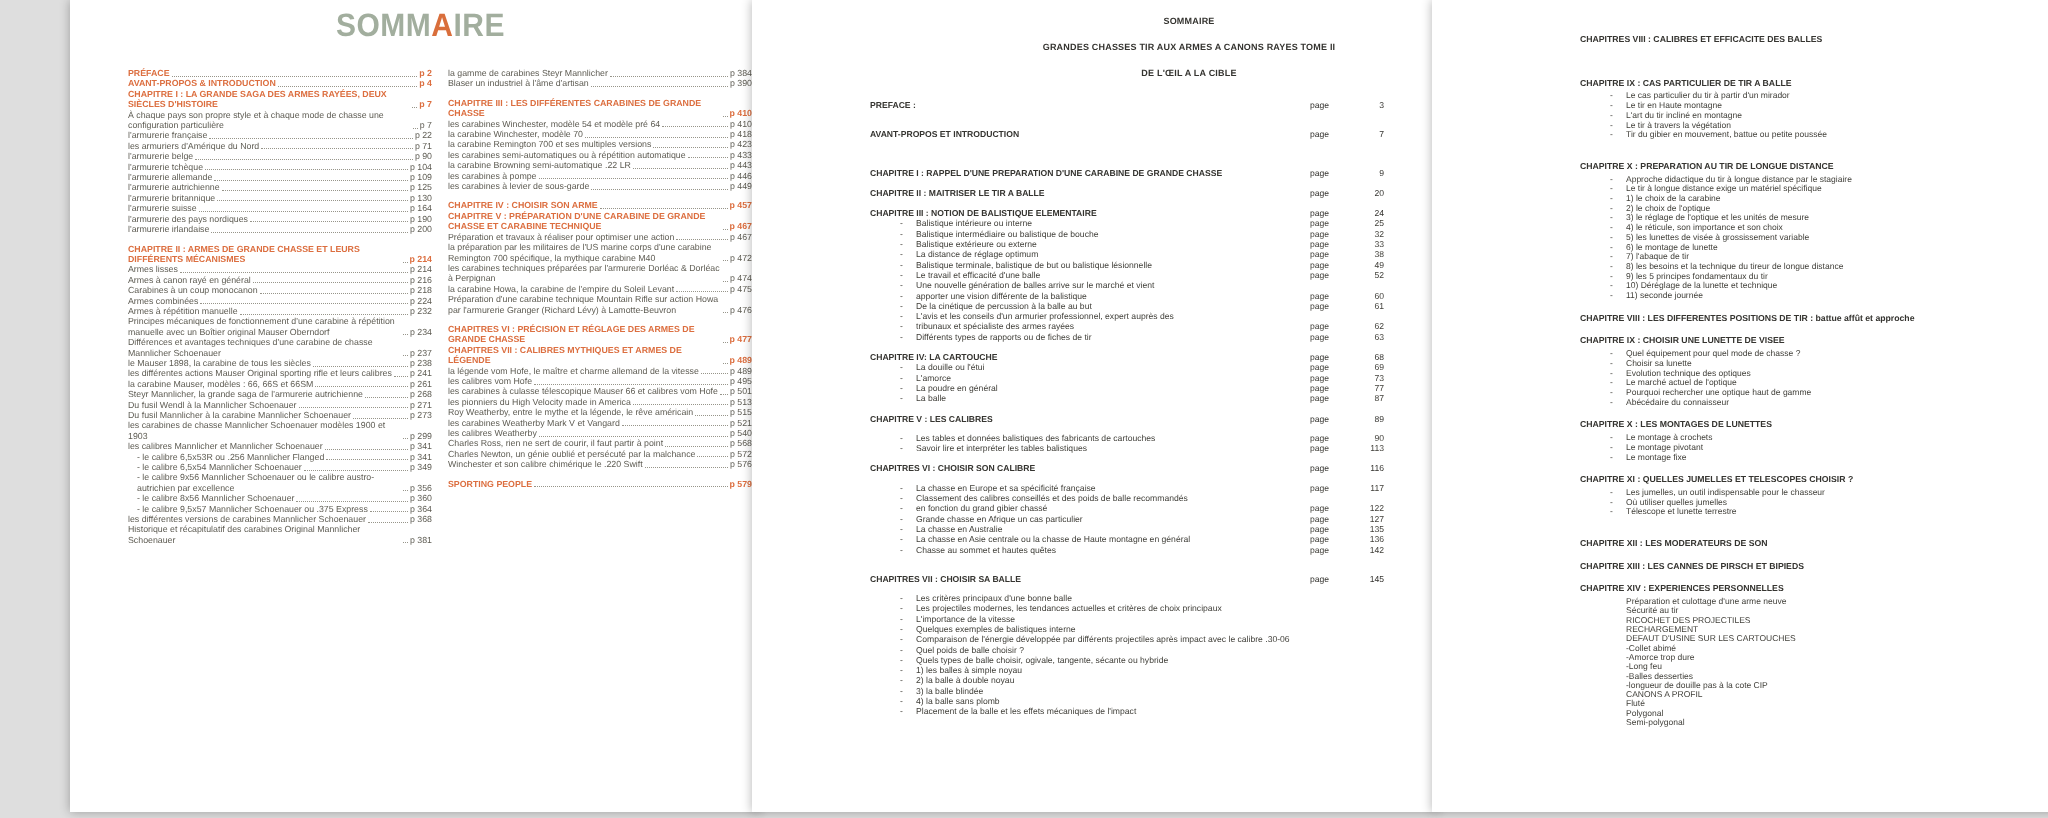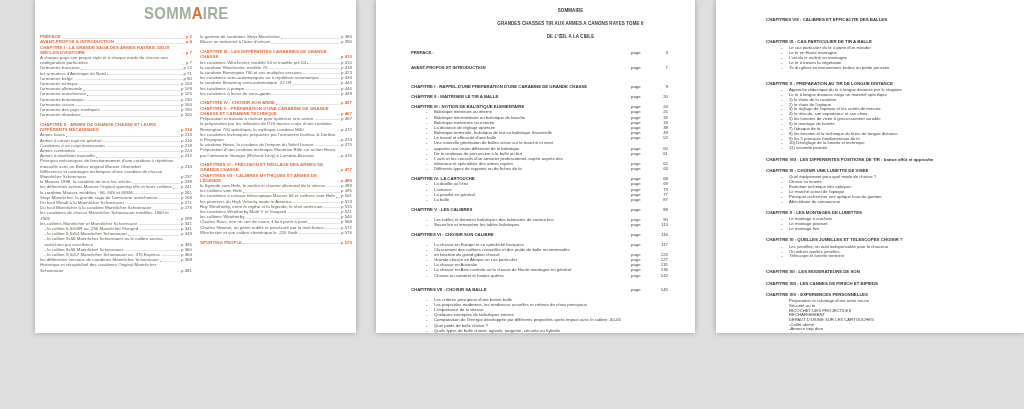--- a/index.html
+++ b/index.html
@@ -3,22 +3,22 @@
 <meta charset="utf-8">
 <style>
   html,body{margin:0;padding:0;}
   body{
     width:1024px;height:409px;overflow:hidden;position:relative;
     background:#dedede;
     font-family:"Liberation Sans", sans-serif;
     -webkit-font-smoothing:antialiased;
   }
   .page{
-    position:absolute;top:0;height:333px;background:#ffffff;
-    box-shadow:0 0 5px rgba(0,0,0,.30);overflow:hidden;
+    position:absolute;top:0;height:406px;background:#ffffff;
+    box-shadow:0 0 5px rgba(0,0,0,.30);overflow:hidden;padding-left:24px;
   }
   #left-page{left:35px;width:321px;}
   #middle-page{left:376px;width:319px;}
   #right-page{left:716px;width:308px;}
   .inner{
     width:200%;height:200%;
     transform:scale(.5);transform-origin:0 0;
   }
 
   

